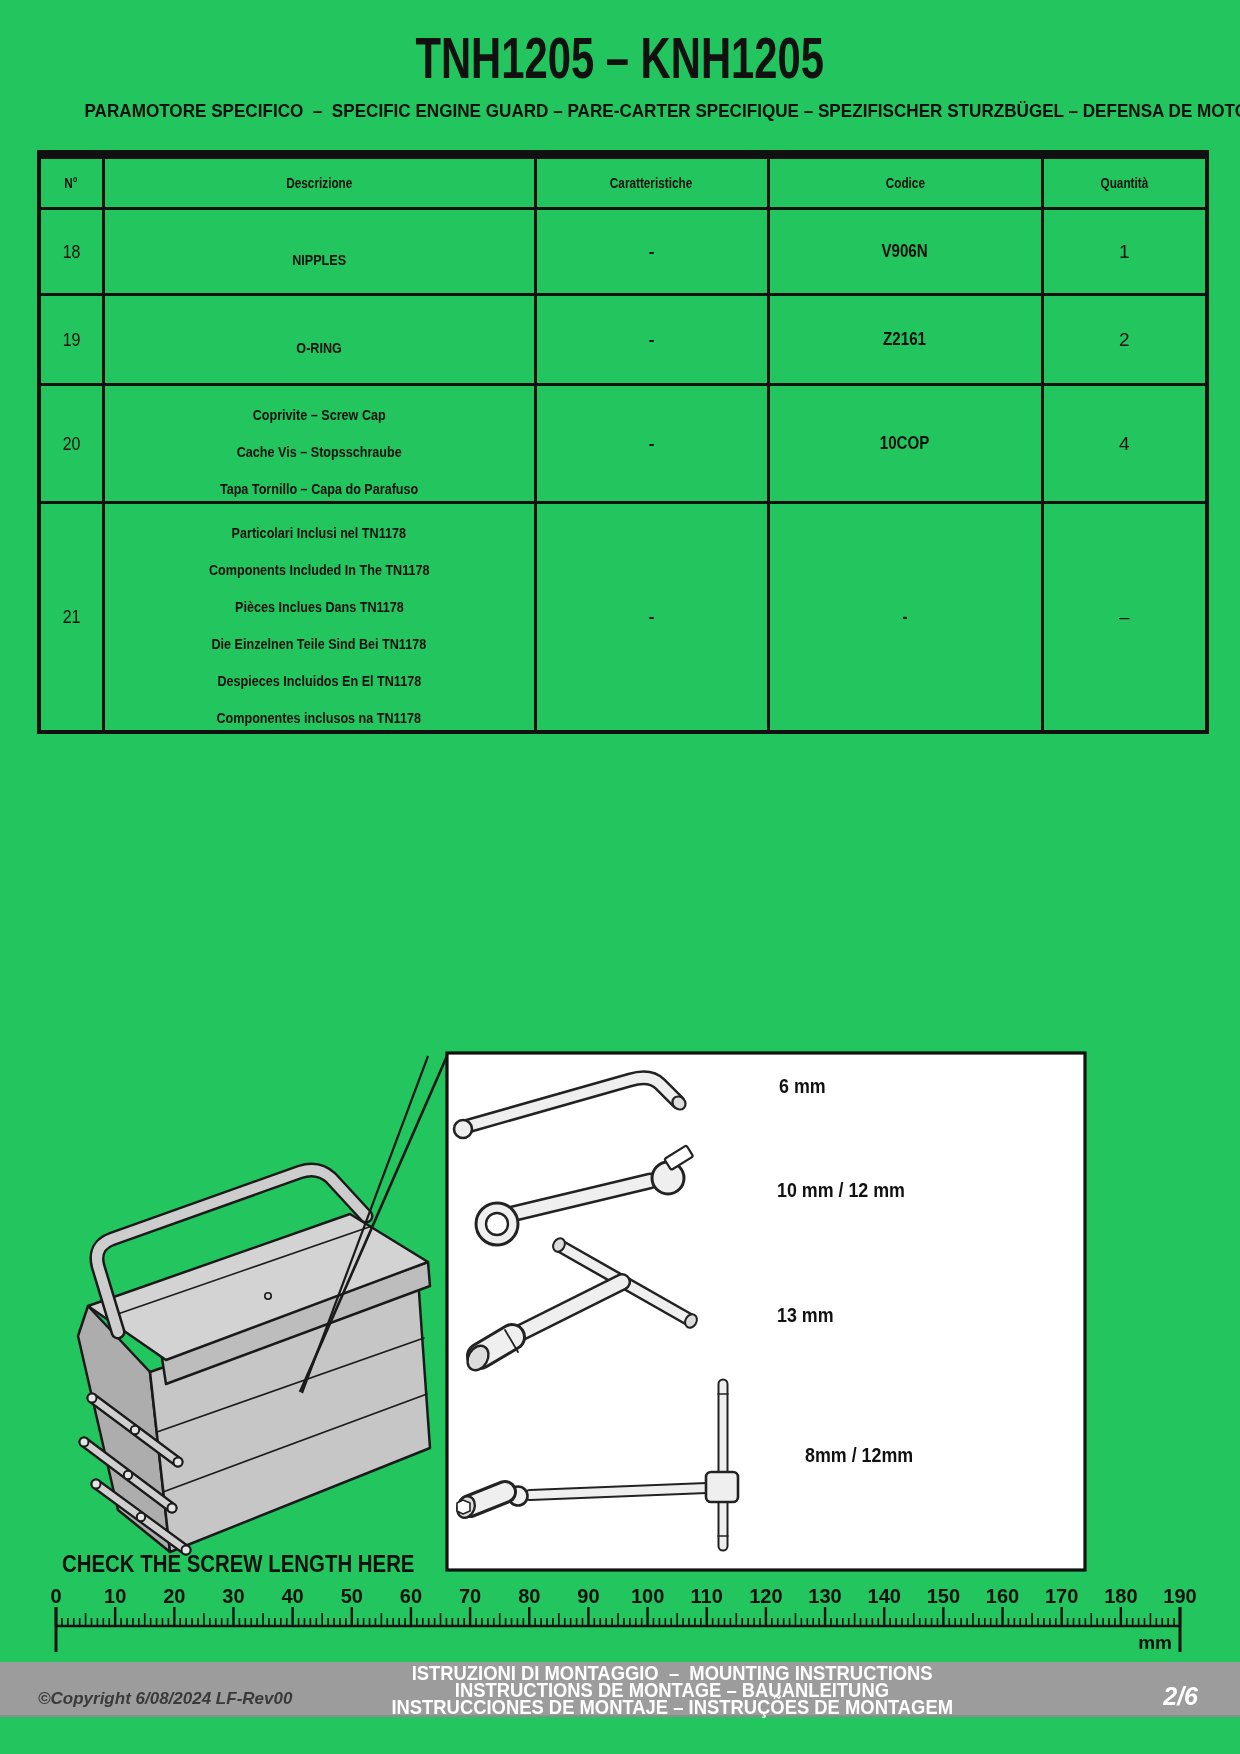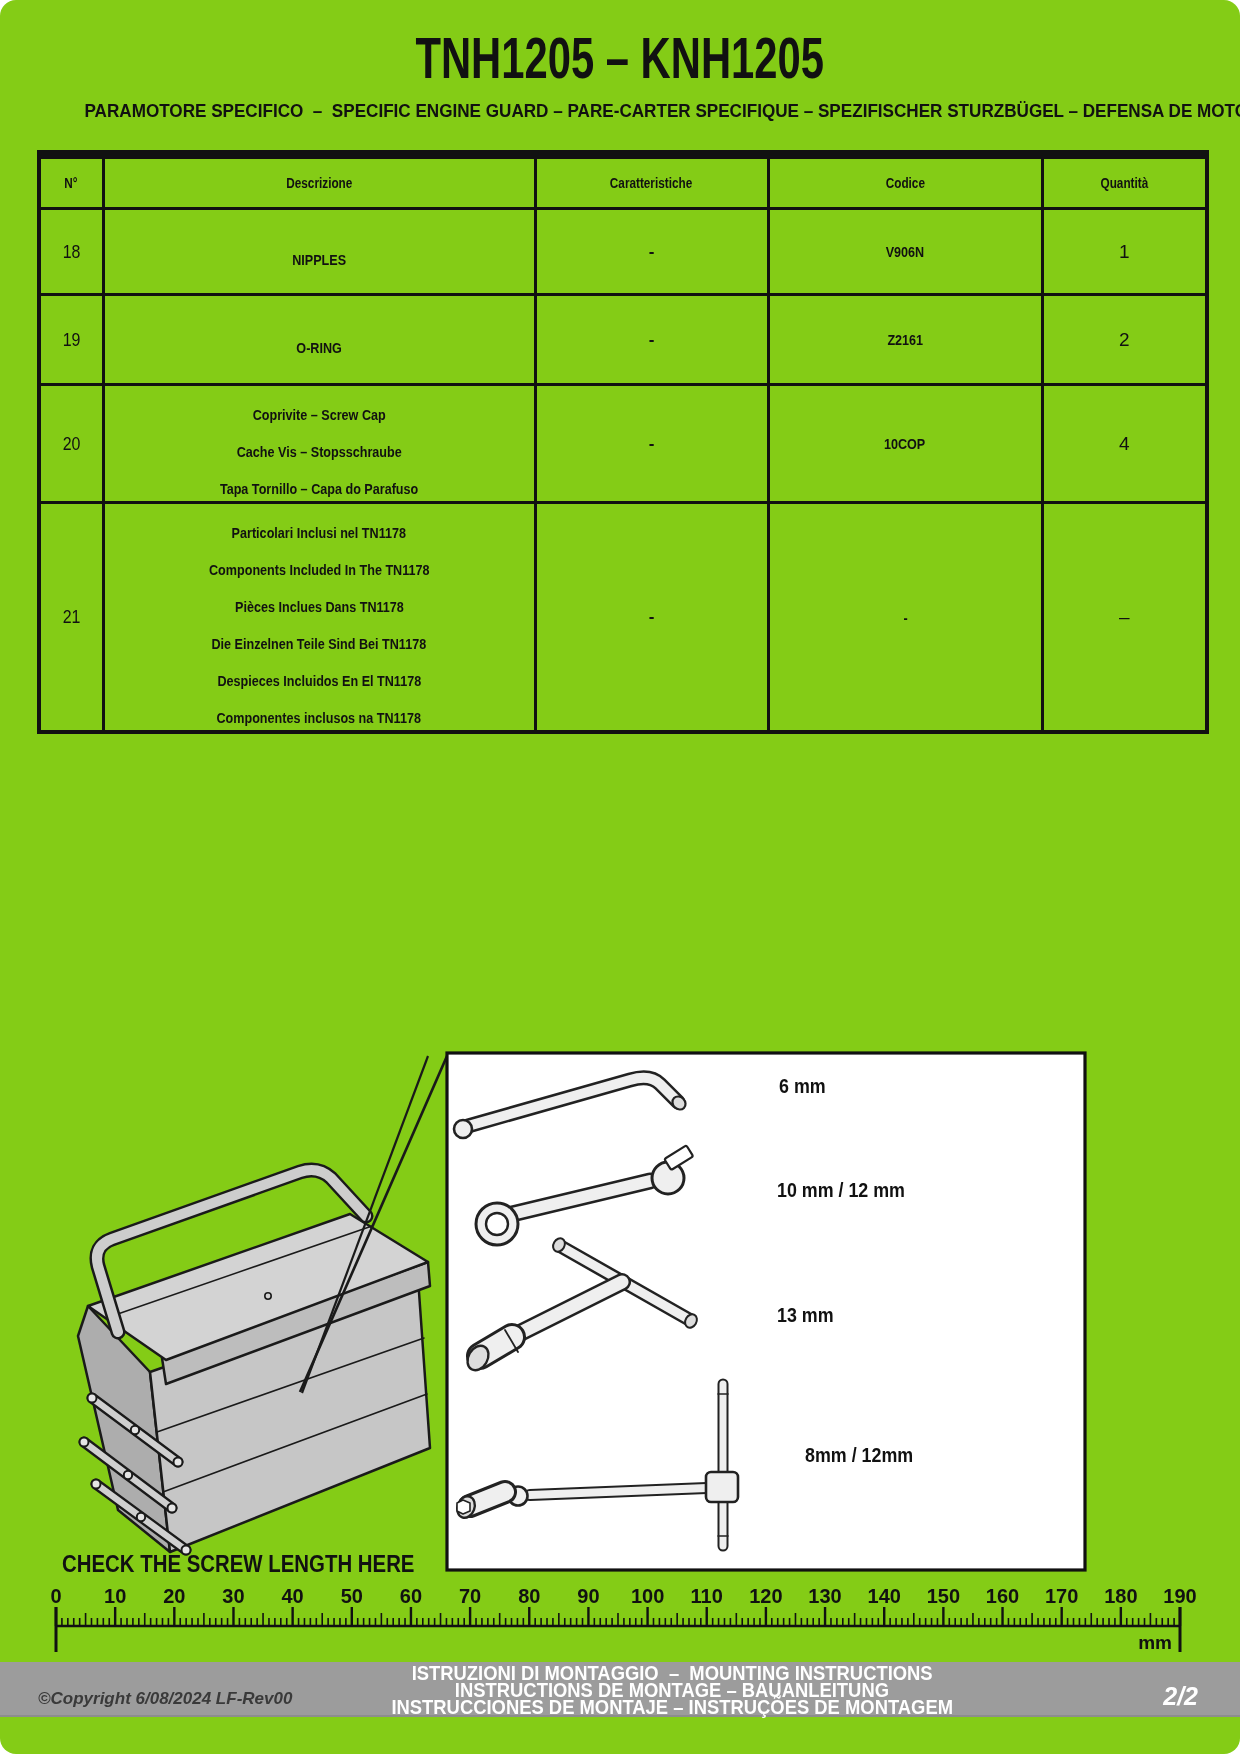--- a/index.html
+++ b/index.html
@@ -3,22 +3,22 @@
 <meta charset="utf-8">
 <style>
   :root{
     --ink:#111111;
     --band:#9c9c9c;
     --band-text:#ffffff;
     --copy-text:#3a3a3a;
   }
   html,body{margin:0;padding:0;background:#ffffff;}
   .page{
-    position:relative;width:1240px;height:1754px;background:#84cc16;overflow:hidden;
-    font-family:"Liberation Sans","DejaVu Sans",sans-serif;color:var(--ink);border-radius:16px;
+    position:relative;width:1240px;height:1754px;background:#22c55e;overflow:hidden;
+    font-family:"Liberation Sans","DejaVu Sans",sans-serif;color:var(--ink);
   }
   .cond{display:inline-block;transform:scaleX(.84);transform-origin:center;white-space:nowrap;}
   .condL{display:inline-block;transform:scaleX(.85);transform-origin:left center;white-space:nowrap;}
 
   
   .title{
     position:absolute;top:24px;left:0;width:100%;text-align:center;
     font-size:58px;font-weight:800;letter-spacing:0;
   }
   .title>span{display:inline-block;transform:scaleX(.72);transform-origin:center;white-space:nowrap;}
@@ -32,21 +32,21 @@
   table.parts{
     position:absolute;left:37px;top:150px;width:1168px;
     border-collapse:collapse;table-layout:fixed;
     border:4px solid var(--ink);border-top-width:9px;
   }
   table.parts th,table.parts td{
     border:3px solid var(--ink);text-align:center;vertical-align:middle;padding:2px 4px;
   }
   table.parts th{height:44px;font-size:14px;font-weight:800;}
   .c-num,.c-qty{font-size:19px;font-weight:400;}
-  .c-code{font-size:15px;font-weight:800;}
+  .c-code{font-size:18px;font-weight:800;}
   .c-dash{font-size:17px;font-weight:800;}
   .desc-line{font-size:15px;font-weight:800;line-height:21px;margin-top:16px;}
 
   
   #figure-svg{position:absolute;left:0;top:920px;width:1240px;height:660px;}
   .tool-label{position:absolute;font-size:21px;font-weight:800;text-decoration:underline;}
   .tl-0{left:779px;top:1074px;}
   .tl-1{left:777px;top:1178px;}
   .tl-2{left:777px;top:1303px;}
   .tl-3{left:778px;top:1443px;margin-left:27px;}
@@ -473,16 +473,16 @@
     <span class="condL">CHECK THE SCREW LENGTH HERE</span>
   </div>
 
   <div class="footer">
     <div class="copyright">©Copyright 6/08/2024 LF-Rev00</div>
     <div class="footer-center">
       <div class="footer-line"><span>ISTRUZIONI DI MONTAGGIO  –  MOUNTING INSTRUCTIONS</span></div>
       <div class="footer-line"><span>INSTRUCTIONS DE MONTAGE – BAUANLEITUNG</span></div>
       <div class="footer-line"><span>INSTRUCCIONES DE MONTAJE – INSTRUÇÕES DE MONTAGEM</span></div>
     </div>
-    <div class="page-num">2/2</div>
+    <div class="page-num">2/6</div>
   </div>
 
 </div>
 
 </body></html>

